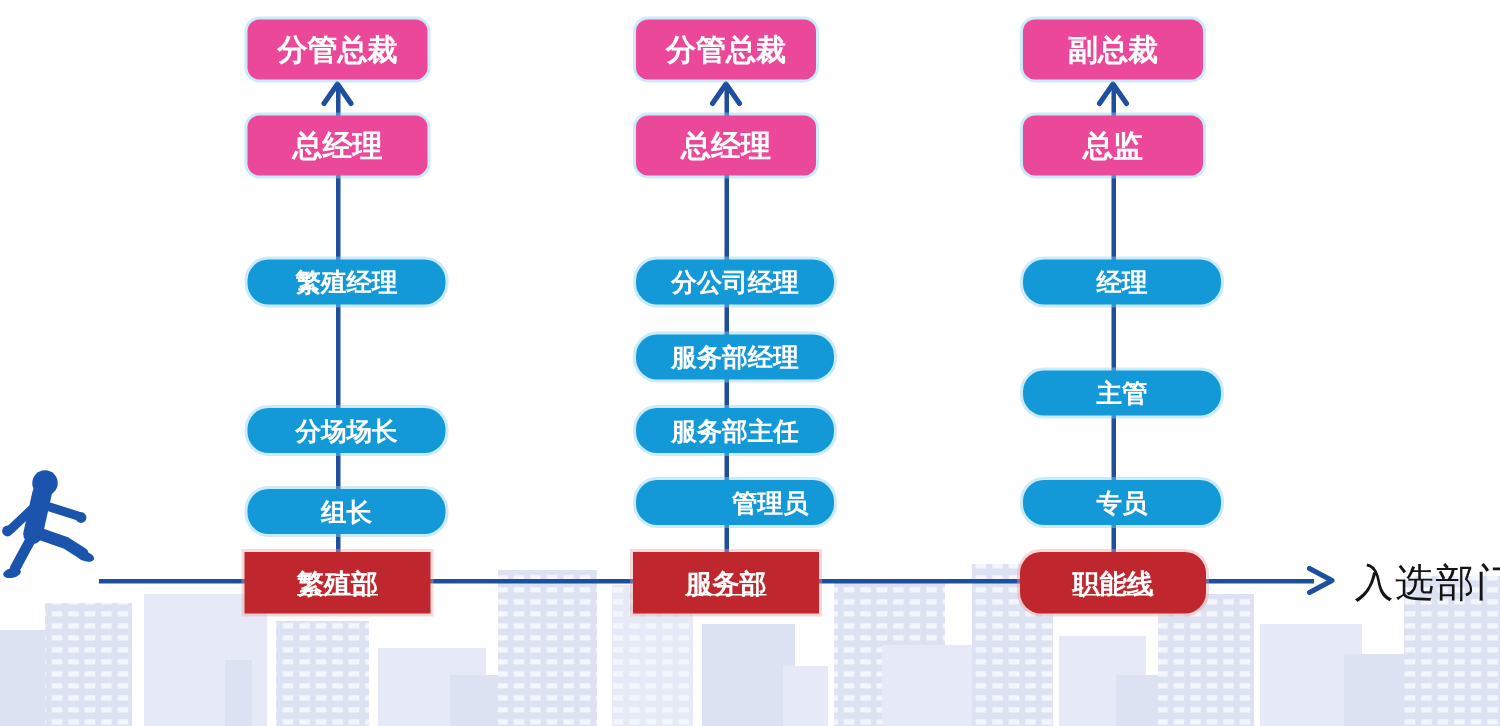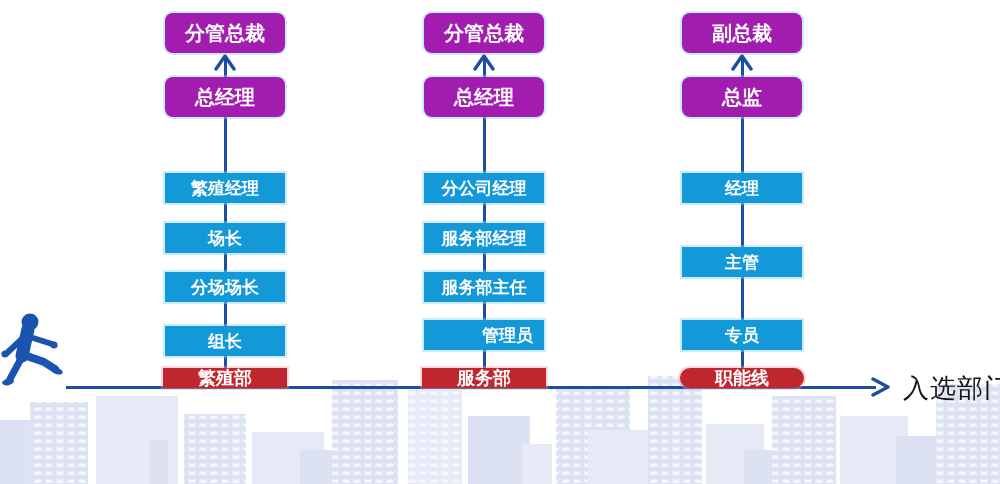--- a/index.html
+++ b/index.html
@@ -14,30 +14,30 @@
   .vline{position:absolute;top:57px;width:3px;height:330px;background:#1d4f9e;}
   .hline{position:absolute;left:66px;top:386px;width:810px;height:3px;background:#1d4f9e;}
   .varrow{position:absolute;top:54px;width:22px;height:18px;}
   .harrow{position:absolute;left:870px;top:377px;width:22px;height:20px;}
   
   .bx,.bm,.br{
     position:absolute;display:flex;align-items:center;justify-content:center;
     color:#ffffff;font-weight:bold;text-align:center;box-sizing:border-box;
   }
   .bx{ 
-    width:120px;height:40px;border-radius:8px;background:#a21caf;
+    width:120px;height:40px;border-radius:8px;background:#ec4899;
     font-size:20px;box-shadow:0 0 0 2px rgba(140,210,245,.45);
   }
   .bm{ 
-    width:120px;height:30px;border-radius:0;background:#1499d8;
+    width:132px;height:30px;border-radius:14px;background:#1499d8;
     font-size:17px;box-shadow:0 0 0 2px rgba(140,210,245,.45);
   }
   .br{ 
-    width:124px;height:20px;background:#c0262d;
-    font-size:18px;box-shadow:0 0 0 2px rgba(235,160,160,.4);
+    width:124px;height:41px;background:#c0262d;
+    font-size:18px;box-shadow:0 0 0 2px rgba(235,160,160,.4);text-decoration:underline;
   }
   .axis-label{
     position:absolute;left:903px;top:371px;font-size:26px;color:#141414;
     letter-spacing:1px;white-space:nowrap;
   }
   .person{position:absolute;left:0;top:312px;width:66px;height:74px;}
 </style>
 </head>
 <body>
 
@@ -102,21 +102,20 @@
   </svg>
   <div class="axis-label">入选部门</div>
 
   <div class="vline" style="left:224px;"></div>
   <svg class="varrow" style="left:214px;" viewBox="0 0 22 18">
     <polyline points="2,15 11,2 20,15" fill="none" stroke="#1d4f9e" stroke-width="3.4" stroke-linecap="round" stroke-linejoin="round"></polyline>
   </svg>
   <div class="bx" style="left:165px;top:13px;">分管总裁</div>
   <div class="bx" style="left:165px;top:77px;">总经理</div>
   <div class="bm" style="left:165px;top:173px;">繁殖经理</div>
-  <div class="bm" style="left:165px;top:223px;">场长</div>
   <div class="bm" style="left:165px;top:272px;">分场场长</div>
   <div class="bm" style="left:165px;top:310px;margin-top:16px;">组长</div>
   <div class="br" style="left:163px;top:368px;">繁殖部</div>
 
   <div class="vline" style="left:483px;"></div>
   <svg class="varrow" style="left:473px;" viewBox="0 0 22 18">
     <polyline points="2,15 11,2 20,15" fill="none" stroke="#1d4f9e" stroke-width="3.4" stroke-linecap="round" stroke-linejoin="round"></polyline>
   </svg>
   <div class="bx" style="left:424px;top:13px;">分管总裁</div>
   <div class="bx" style="left:424px;top:77px;">总经理</div>

